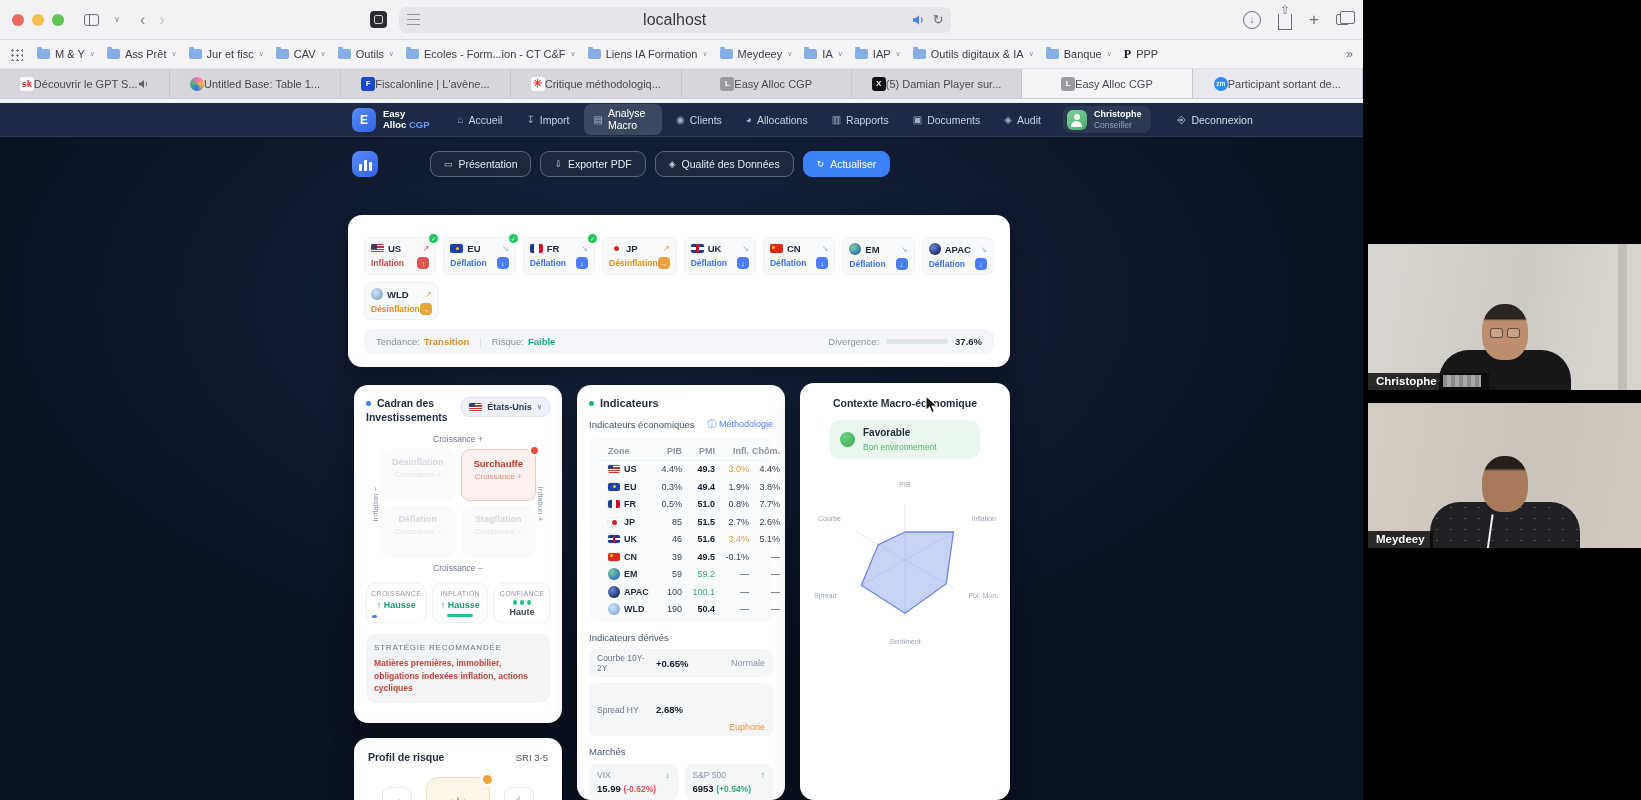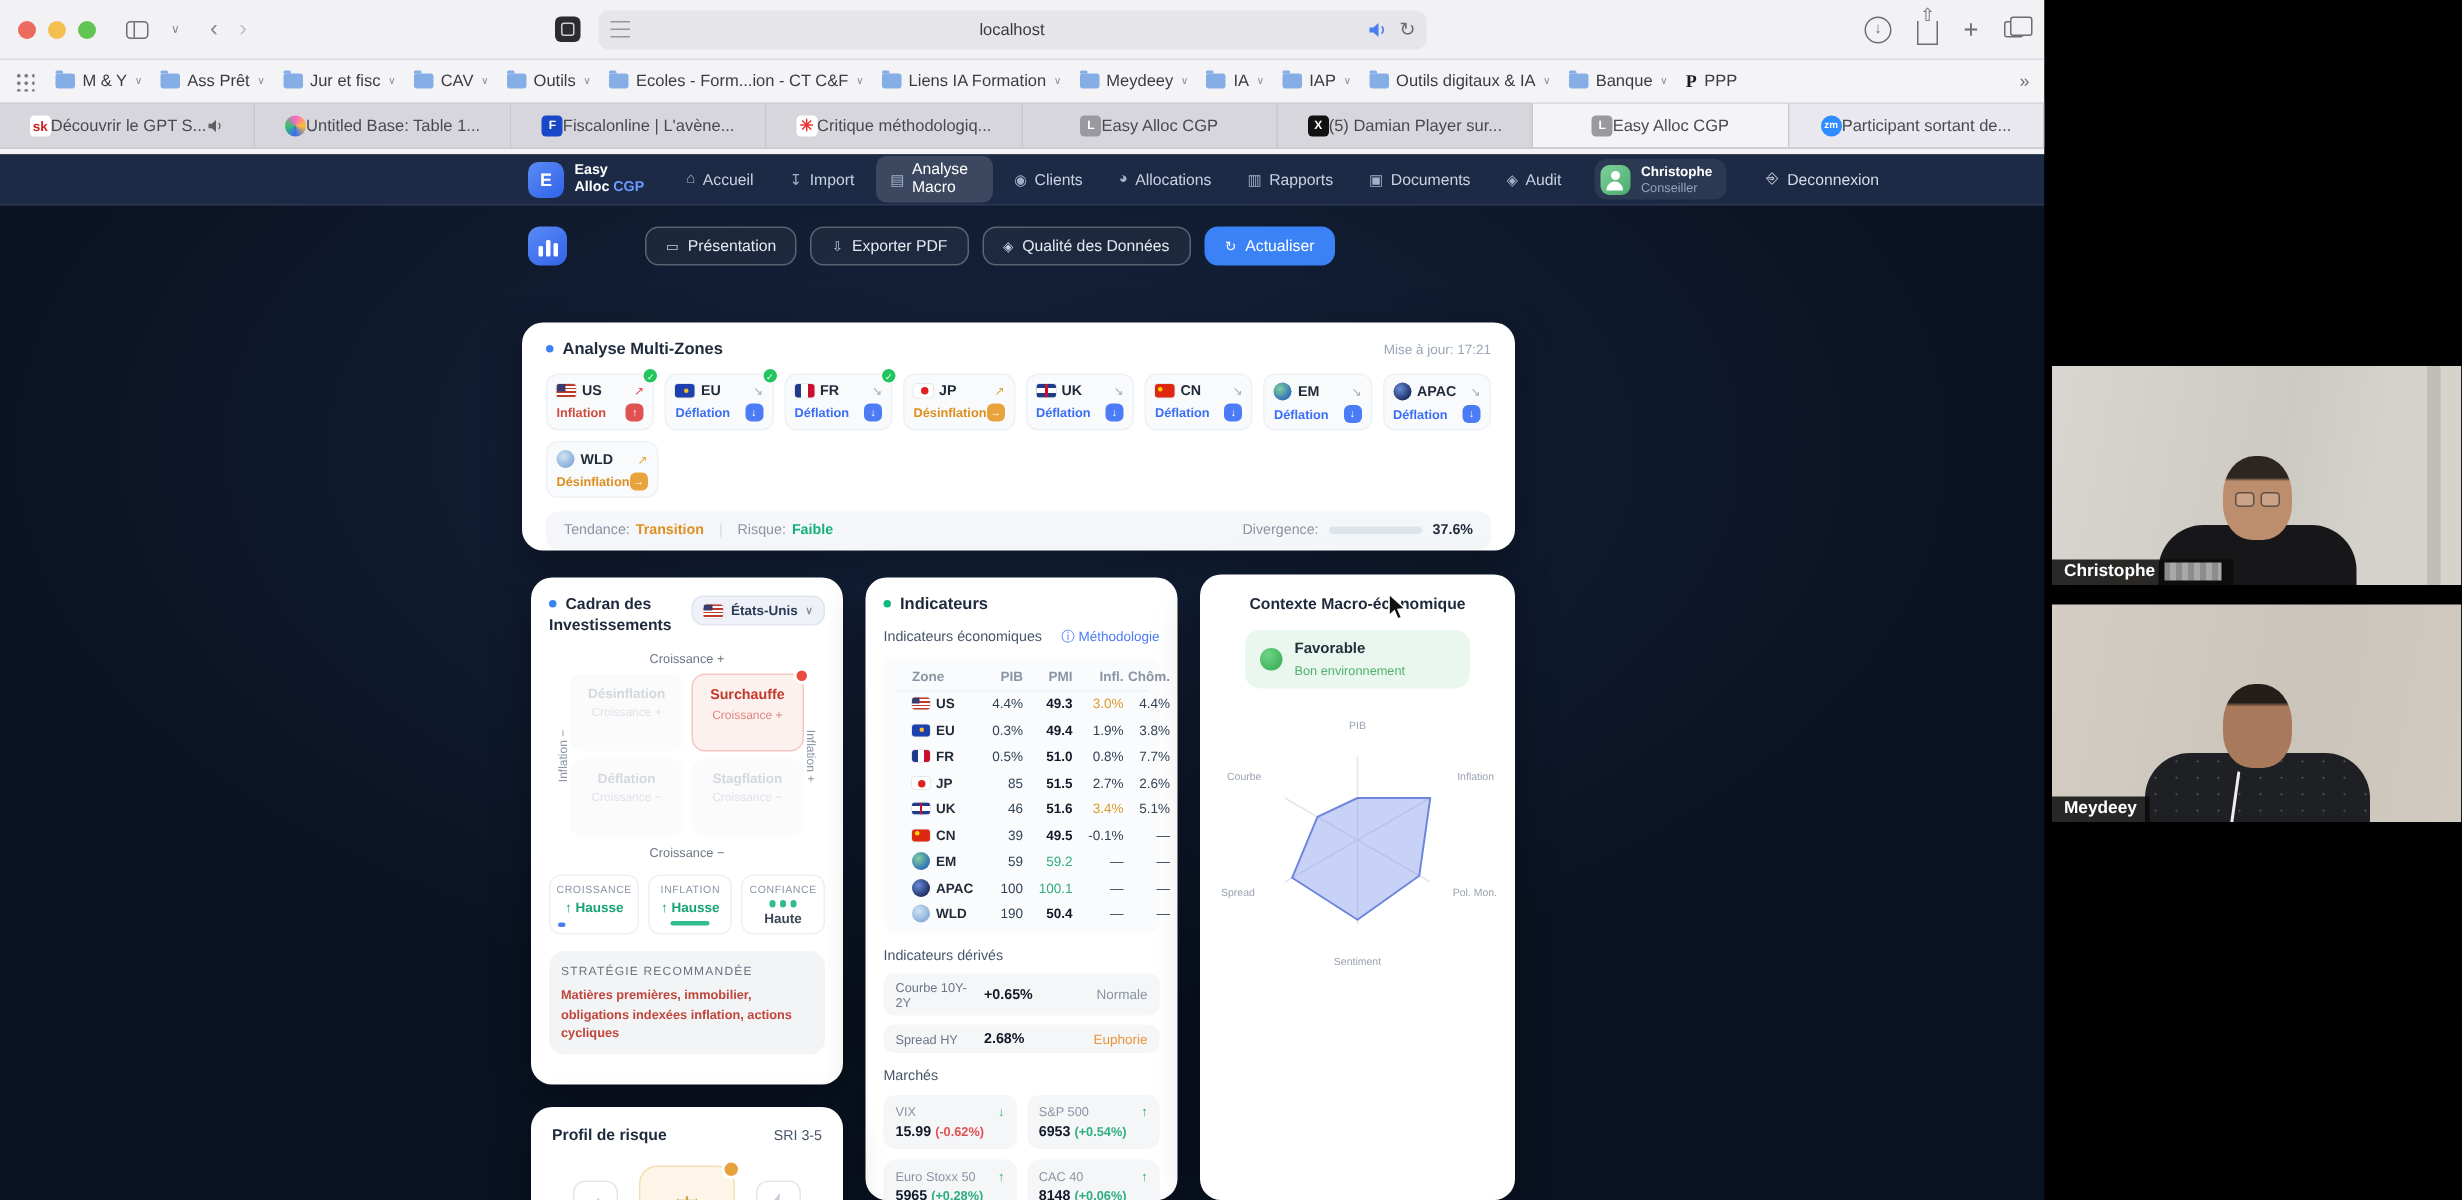--- a/index.html
+++ b/index.html
@@ -15,21 +15,21 @@
   .light.red{background:#ed6a5e}.light.yellow{background:#f5bf4f}.light.green{background:#61c554}
   .tb-icon { color:#5f5e63; font-size:13px; width:26px; height:22px; display:flex; align-items:center; justify-content:center; border-radius:5px; }
   .sidebar-glyph { width:15px; height:12px; border:1.5px solid #6e6d72; border-radius:3px; position:relative; }
   .sidebar-glyph::before { content:""; position:absolute; left:4px; top:0; bottom:0; width:1.5px; background:#6e6d72; }
   .nav-arrows { display:flex; gap:14px; margin-left:10px; color:#8a898f; font-size:16px; }
   .ext-icon { width:17px; height:17px; background:#2b2b30; border-radius:4px; margin-left:205px; position:relative; }
   .ext-icon::after{content:"";position:absolute;inset:4px;border:1.5px solid #cfcfd4;border-radius:2px;}
   .urlbar { margin-left:12px; width:552px; height:26px; background:#e6e5e9; border-radius:7px; display:flex; align-items:center; position:relative; }
   .urlbar .reader { width:13px; height:11px; margin-left:8px; border-top:1.5px solid #97969c; border-bottom:1.5px solid #97969c; position:relative; }
   .urlbar .reader::before{content:"";position:absolute;top:3.5px;left:0;right:0;border-top:1.5px solid #97969c;}
-  .url-text { position:absolute; left:0; right:0; text-align:center; font-size:11px; color:#3a393e; }
+  .url-text { position:absolute; left:0; right:0; text-align:center; font-size:16px; color:#3a393e; }
   .url-right { position:absolute; right:7px; display:flex; align-items:center; gap:7px; }
   .spk { width:14px; height:12px; }
   .spk path { fill:#4a7df0; } .spk .wave { fill:none; stroke:#4a7df0; stroke-width:1.3; }
   .reload { color:#6e6d72; font-size:13px; }
   .tb-right { position:absolute; right:14px; display:flex; gap:17px; align-items:center; }
   .circ { width:18px; height:18px; border:1.5px solid #6e6d72; border-radius:50%; display:flex; align-items:center; justify-content:center; font-size:10px; color:#6e6d72; }
   .share-glyph { position:relative; width:14px; height:16px; border:1.5px solid #6e6d72; border-top:none; margin-top:4px; display:flex; justify-content:center; }
   .share-glyph::before { content:"⇧"; position:absolute; top:-11px; color:#6e6d72; font-size:12px; }
   .plus { font-size:17px; color:#6e6d72; }
   .tabs-glyph { width:13px; height:11px; border:1.5px solid #6e6d72; border-radius:2px; position:relative; }
@@ -162,21 +162,21 @@
   .trow.thead { color:#8a94a3; font-weight:bold; border-bottom:1px solid #eef1f5; }
   .tc { text-align:right; color:#334155; }
   .tc.zone { text-align:left; display:flex; align-items:center; gap:4px; font-weight:bold; color:#1f2937;margin-left:12px; }
   .tc.pmi { font-weight:bold; color:#111827; }
   .tc.warn { color:#dd9b2b; }
   .tc.good { color:#2fae7e; }
   .ind-sec { margin-top:10px; font-size:9.5px; color:#475569; }
   .drow { margin-top:6px; background:#f5f6f8; border-radius:7px; display:flex; align-items:center; padding:4px 8px; font-size:8.5px; color:#6b7686; }
   .drow .dval { font-weight:bold; color:#111827; font-size:9.5px; margin-left:7px; }
   .drow .dstat { margin-left:auto; font-size:9px; color:#8a94a3; }
-  .drow .dstat.orange { color:#e8963c; }
+  .drow .dstat.orange { color:#e8963c;margin-top:35px; }
   .drow .dlabel { width:52px; line-height:1.2; }
   .mkts { display:grid; grid-template-columns:1fr 1fr; gap:7px; margin-top:7px; }
   .mkt { background:#f5f6f8; border-radius:8px; padding:6px 8px; }
   .mkt-r1 { display:flex; align-items:center; font-size:8.5px; color:#8a94a3; }
   .mkt-arrow { margin-left:auto; font-size:8.5px; }
   .a-up{color:#2fae7e}.a-down{color:#2fae7e}
   .mkt-r2 { margin-top:3px; font-size:9.5px; font-weight:bold; color:#111827; white-space:nowrap; }
   .mkt-chg { font-weight:bold; font-size:8.5px; }
   .c-red{color:#e05252}.c-green{color:#2fae7e}
 
@@ -446,24 +446,20 @@
               <span>Qualité des Données</span>
             </span>
           <span class="hbtn primary">
               <span class="hico" style="color:#fff">↻</span>
               <span>Actualiser</span>
             </span>
         </span>
       </div>
 
       <div class="card mz">
-        <div class="mz-head">
-          <span class="mz-title"><span class="card-dot dot-blue"></span><span>Analyse Multi-Zones</span></span>
-          <span class="mz-updated">Mise à jour: 17:21</span>
-        </div>
         <div class="mz-grid">
           <div class="chip">
             <span class="check">✓</span>
             <div class="chip-r1">
                 <span class="flag us"></span>
                 <span class="chip-code">US</span>
                 <span class="trend t-red">↗</span>
               </div>
             <div class="chip-r2">
                 <span class="state s-red">Inflation</span>

